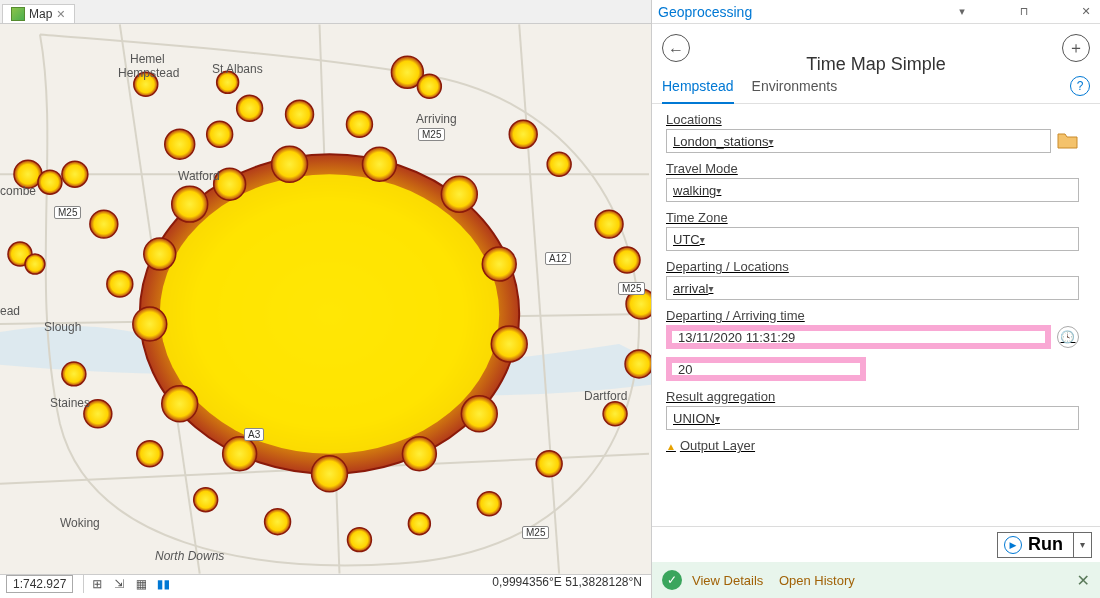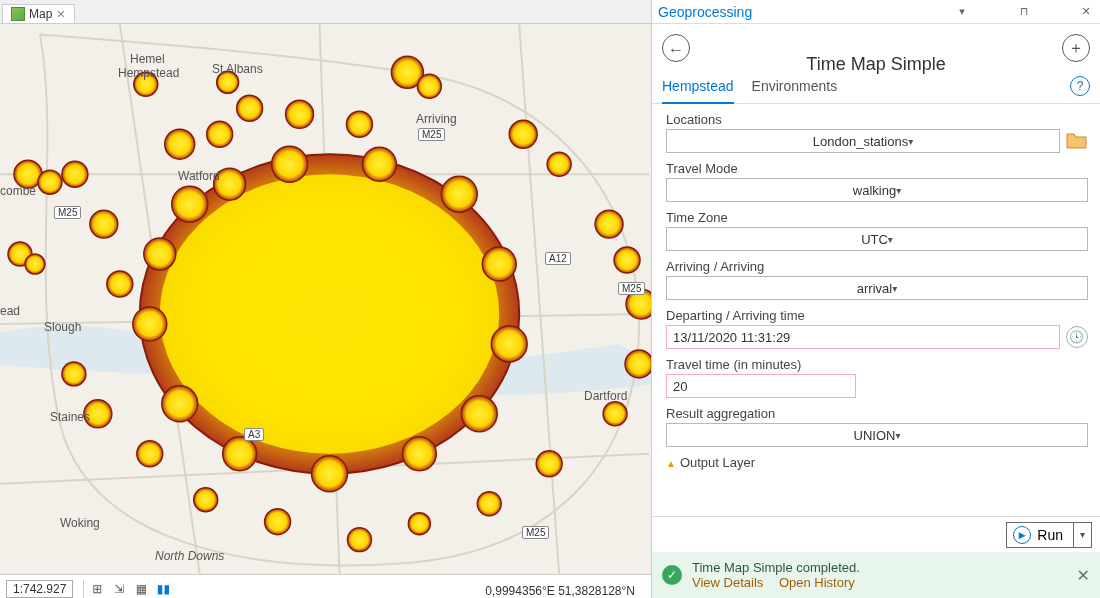--- a/index.html
+++ b/index.html
@@ -8,57 +8,57 @@
   
   .map-pane { flex: 1; display: flex; flex-direction: column; border-right: 1px solid #ccc; }
   .map-tabs { height: 24px; background: #f0f0f0; display: flex; align-items: flex-end; padding-left: 2px; border-bottom: 1px solid #ccc; }
   .map-tab { display: flex; align-items: center; gap: 4px; padding: 2px 8px; background: #fff; border: 1px solid #ccc; border-bottom: none; font-size: 12px; color: #333; }
   .map-tab .icon-mapdoc { width: 14px; height: 14px; background: linear-gradient(135deg,#8bc34a,#4caf50); border: 1px solid #558b2f; }
   .map-tab .close { color: #888; cursor: pointer; font-size: 11px; }
   .map-canvas { flex: 1; position: relative; overflow: hidden; background: #f3f0ea; }
   .map-canvas svg { position: absolute; inset: 0; width: 100%; height: 100%; }
   .map-label { position: absolute; font-size: 12px; color: #555; white-space: nowrap; }
   .map-shield { position: absolute; font-size: 10px; background: #fff; border: 1px solid #888; border-radius: 2px; padding: 0 3px; color: #333; }
-  .map-status { height: 24px; border-top: 1px solid #ccc; display: flex; align-items: flex-end; font-size: 12px; color: #333; }
+  .map-status { height: 24px; border-top: 1px solid #ccc; display: flex; align-items: flex-start; font-size: 12px; color: #333; }
   .scale-box { border: 1px solid #aaa; padding: 1px 6px; margin: 0 6px; background: #fff; }
   .status-icons { display: flex; gap: 4px; margin-right: auto; }
   .status-icons span { width: 18px; height: 18px; display: inline-flex; align-items: center; justify-content: center; color: #555; font-size: 12px; border: 1px solid transparent; }
-  .coords { margin-left: auto; padding-right: 16px; }
+  .coords { margin-left: auto; padding-right: 9px; }
   
   .gp-pane { width: 448px; display: flex; flex-direction: column; background: #fff; }
   .gp-titlebar { display: flex; align-items: center; height: 24px; padding: 0 6px; border-bottom: 1px solid #dcdcdc; gap: 40px; }
   .gp-titlebar .title { color: #0078d4; font-size: 14px; }
   .gp-titlebar .spacer { flex: 1; }
   .gp-titlebar .winbtn { width: 16px; height: 16px; display: inline-flex; align-items: center; justify-content: center; color: #666; margin-left: 6px; cursor: pointer; font-size: 11px; }
   .gp-toolheader { display: flex; align-items: center; height: 48px; padding: 0 10px; }
   .gp-toolheader .back { width: 28px; height: 28px; border: 1.5px solid #555; border-radius: 50%; display: flex; align-items: center; justify-content: center; color: #555; cursor: pointer; }
   .gp-toolheader .toolname { flex: 1; text-align: center; font-size: 18px; color: #333; margin-top: 32px; }
   .gp-toolheader .add { width: 28px; height: 28px; border: 1.5px solid #555; border-radius: 50%; display: flex; align-items: center; justify-content: center; color: #555; cursor: pointer; }
   .gp-tabs { display: flex; gap: 18px; padding: 0 10px; border-bottom: 1px solid #e0e0e0; position: relative; }
   .gp-tabs .tab { padding: 6px 0 8px 0; font-size: 14px; color: #555; cursor: pointer; }
   .gp-tabs .tab.active { color: #0078d4; border-bottom: 2px solid #0078d4; margin-bottom: -1px; }
   .gp-tabs .help { position: absolute; right: 10px; top: 4px; width: 20px; height: 20px; border: 1.5px solid #0078d4; border-radius: 50%; color: #0078d4; display: flex; align-items: center; justify-content: center; font-size: 12px; cursor: pointer; }
-  .gp-body { flex: 1; overflow-y: auto; padding: 8px 12px 8px 14px; }
+  .gp-body { flex: 1; overflow-y: auto; padding: 8px 21px 8px 14px; text-decoration: underline; }
   .gp-body::-webkit-scrollbar { width: 16px; }
   .gp-body::-webkit-scrollbar-track { background: #eee; }
   .gp-body::-webkit-scrollbar-thumb { background: #c8c8c8; border: 3px solid #eee; border-radius: 0; }
   .field { margin-bottom: 8px; }
   .field label { display: block; font-size: 13px; color: #444; margin-bottom: 2px; }
   .field label.warn::before { content: "▲"; color: #e6a100; font-size: 10px; margin-right: 4px; }
   .row { display: flex; align-items: center; gap: 6px; }
-  .ctl { flex: 1; height: 24px; border: 1px solid #b8b8b8; background: #fff; font-size: 13px; color: #333; padding: 0 6px; display: flex; align-items: center; justify-content: center; }
+  .ctl { flex: 1; height: 24px; border: 1px solid #b8b8b8; background: #fff; font-size: 13px; color: #333; padding: 0 6px; display: flex; align-items: center; justify-content: flex-start; }
   .ctl .caret { color: #555; font-size: 10px; }
   .browse { width: 22px; height: 20px; cursor: pointer; }
   .browse svg { width: 22px; height: 20px; }
   .clock { width: 22px; height: 22px; border: 1px solid #aaa; border-radius: 50%; display: flex; align-items: center; justify-content: center; color: #666; cursor: pointer; font-size: 12px; }
-  input.text { flex: 1; height: 24px; border: 1px solid #f9a8d4; font-size: 13px; color: #333; padding: 0 6px; }
+  input.text { flex: 1; height: 24px; border: 6px solid #f9a8d4; font-size: 13px; color: #333; padding: 0 6px; }
   .gp-runbar { height: 36px; border-top: 1px solid #dcdcdc; display: flex; align-items: center; justify-content: flex-end; padding: 0 8px; gap: 0; }
   .run-btn { display: flex; align-items: center; border: 1px solid #6a6a6a; height: 26px; background: #fff; cursor: pointer; }
   .run-btn .play { width: 18px; height: 18px; border: 1.5px solid #0078d4; border-radius: 50%; display: flex; align-items: center; justify-content: center; color: #0078d4; margin: 0 6px; font-size: 9px; }
-  .run-btn .lbl { padding-right: 10px; font-size: 14px; }
+  .run-btn .lbl { padding-right: 10px; font-size: 18px; font-weight: bold; }
   .run-caret { border: 1px solid #6a6a6a; border-left: none; height: 26px; width: 18px; display: flex; align-items: center; justify-content: center; background: #fff; cursor: pointer; font-size: 10px; color: #555; }
   .gp-result { background: #e8f5ec; display: flex; align-items: center; padding: 8px 10px; gap: 10px; }
   .gp-result .check { width: 20px; height: 20px; border-radius: 50%; background: #3ba55d; color: #fff; display: flex; align-items: center; justify-content: center; font-size: 12px; }
   .gp-result .msg { flex: 1; font-size: 13px; color: #2a5a3a; }
   .gp-result .links { font-size: 13px; }
   .gp-result .links span { color: #a16207; cursor: pointer; margin-right: 12px; }
   .gp-result .close { color: #5a7a5a; cursor: pointer; }
 </style>
 </head>
 <body>
@@ -153,21 +153,21 @@
       </svg>
       <div id="map-labels">
           <div class="map-label" style="left: 130px; top: 28px;">Hemel</div>
           <div class="map-label" style="left: 118px; top: 42px;">Hempstead</div>
           <div class="map-label" style="left: 212px; top: 38px;">St Albans</div>
           <div class="map-label" style="left: 416px; top: 88px;">Arriving</div>
           <div class="map-label" style="left: 178px; top: 145px; text-align: center;">Watford</div>
           <div class="map-label" style="left: 0px; top: 160px;">combe</div>
           <div class="map-label" style="left: 0px; top: 280px;">ead</div>
           <div class="map-label" style="left: 44px; top: 296px;">Slough</div>
-          <div class="map-label" style="left: 50px; top: 372px; margin-top: 14px;">Staines</div>
+          <div class="map-label" style="left: 50px; top: 372px;">Staines</div>
           <div class="map-label" style="left: 584px; top: 365px;">Dartford</div>
           <div class="map-label" style="left: 60px; top: 492px;">Woking</div>
           <div class="map-label" style="left: 155px; top: 513px; font-style: italic; margin-top: 12px;">North Downs</div>
           <div class="map-shield" style="left: 54px; top: 182px;">M25</div>
           <div class="map-shield" style="left: 418px; top: 104px;">M25</div>
           <div class="map-shield" style="left: 618px; top: 258px;">M25</div>
           <div class="map-shield" style="left: 244px; top: 404px;">A3</div>
           <div class="map-shield" style="left: 545px; top: 228px;">A12</div>
           <div class="map-shield" style="left: 522px; top: 502px;">M25</div>
         </div>
@@ -226,35 +226,34 @@
         </div>
       </div>
       <div class="field">
         <label>Time Zone</label>
         <div class="ctl">
           <span>UTC</span>
           <span class="caret">▾</span>
         </div>
       </div>
       <div class="field">
-        <label>Arriving / Arriving</label>
+        <label>Departing / Locations</label>
         <div class="ctl">
           <span>arrival</span>
           <span class="caret">▾</span>
         </div>
       </div>
       <div class="field">
         <label>Departing / Arriving time</label>
         <div class="row">
           <input class="text" value="13/11/2020 11:31:29" style="">
           <span class="clock">🕓</span>
         </div>
       </div>
       <div class="field">
-        <label>Travel time (in minutes)</label>
         <input class="text" value="20" style="">
       </div>
       <div class="field">
         <label>Result aggregation</label>
         <div class="ctl">
           <span>UNION</span>
           <span class="caret">▾</span>
         </div>
       </div>
       <div class="field">
@@ -264,21 +263,20 @@
     <div class="gp-runbar">
       <div class="run-btn">
         <span class="play">▶</span>
         <span class="lbl">Run</span>
       </div>
       <div class="run-caret">▾</div>
     </div>
     <div class="gp-result">
       <div class="check">✓</div>
       <div class="msg">
-        <div>Time Map Simple completed.</div>
         <div class="links">
           <span>View Details</span>
           <span>Open History</span>
         </div>
       </div>
       <div class="close">✕</div>
     </div>
   </div>
 </div>
 

